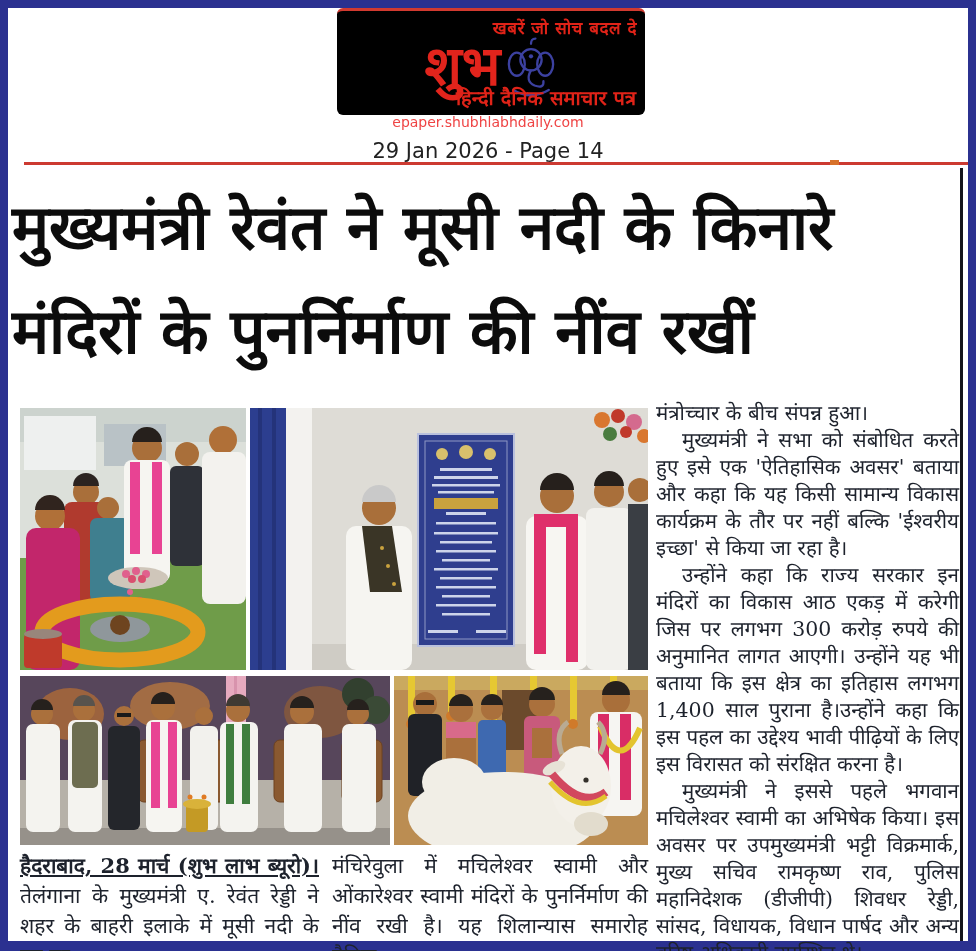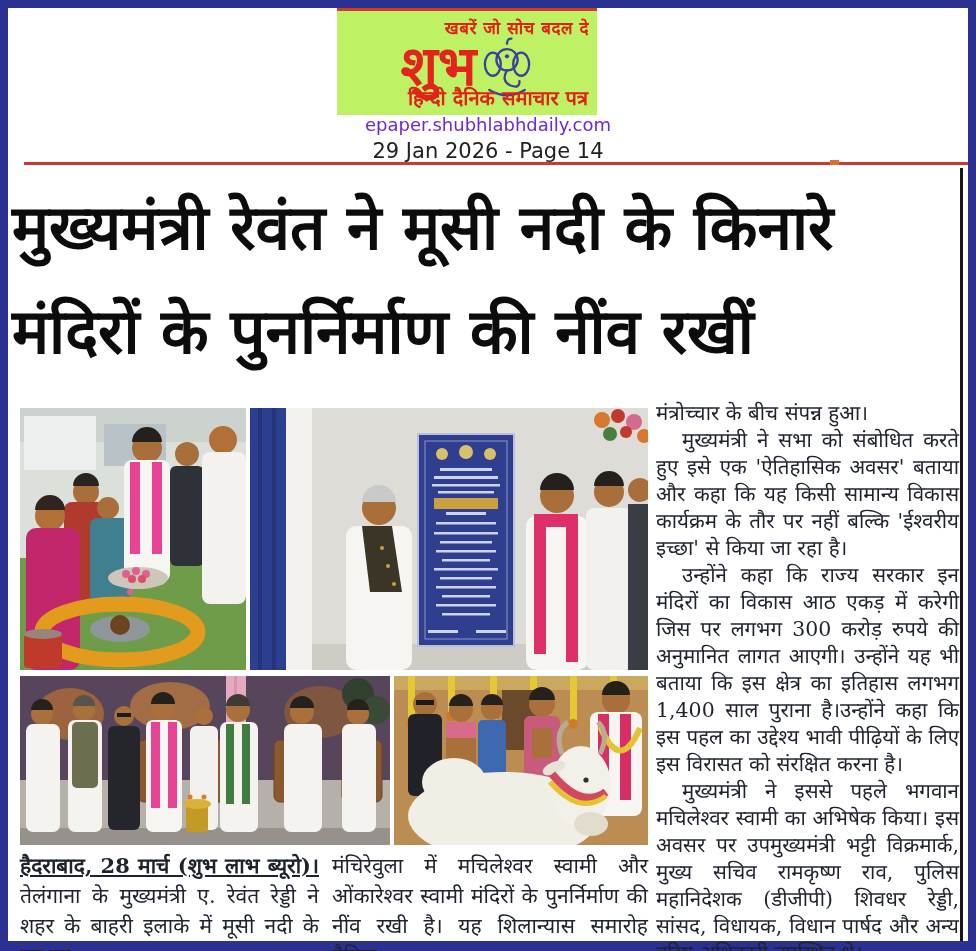--- a/index.html
+++ b/index.html
@@ -2,31 +2,31 @@
 <html><head>
 <meta charset="utf-8">
 <style>
   html,body{margin:0;padding:0;background:#ffffff;}
   .page{position:relative;width:976px;height:951px;background:#ffffff;overflow:hidden;
         font-family:"DejaVu Sans","Liberation Sans",sans-serif;}
   .abs{position:absolute;}
   .bar{background:#2b3190;}
 
   
-  .masthead{left:337px;top:8px;width:260px;height:104px;background:#bef264;
-            border-top:3px solid #d23a30;}
+  .masthead{left:337px;top:8px;width:308px;height:104px;background:#000000;
+            border-top:3px solid #d23a30;border-radius:6px;}
   .tagline{position:absolute;top:5px;right:8px;color:#e02318;font-weight:bold;
            font-size:17px;letter-spacing:.5px;}
   .logo-row{position:absolute;top:24px;left:0;width:100%;display:flex;align-items:center;
             justify-content:center;gap:3px;}
   .logo-word{color:#e2241c;font-weight:800;font-size:55px;line-height:60px;
              font-family:"DejaVu Sans","Liberation Sans",sans-serif;}
   .mast-sub{position:absolute;bottom:4px;right:9px;color:#e02318;font-weight:bold;font-size:20px;}
 
-  .url-line{left:0;top:114px;width:100%;text-align:center;font-size:18px;color:#6d28d9;}
+  .url-line{left:0;top:114px;width:100%;text-align:center;font-size:14px;color:#ef4444;}
   .date-line{left:0;top:139px;width:100%;text-align:center;font-size:21px;color:#222;}
 
   .red-rule{left:24px;top:162px;width:944px;height:3px;background:#cc3a31;}
   .rule-mark{left:830px;top:160px;width:9px;height:5px;background:#d8722a;}
 
   .black-edge{left:960px;top:168px;width:3px;height:773px;background:#15151b;}
 
   .headline{left:12px;top:176px;width:944px;color:#0c0c0c;font-weight:700;
             font-size:62px;line-height:104px;font-family:"DejaVu Serif","Liberation Serif",serif;}
 

